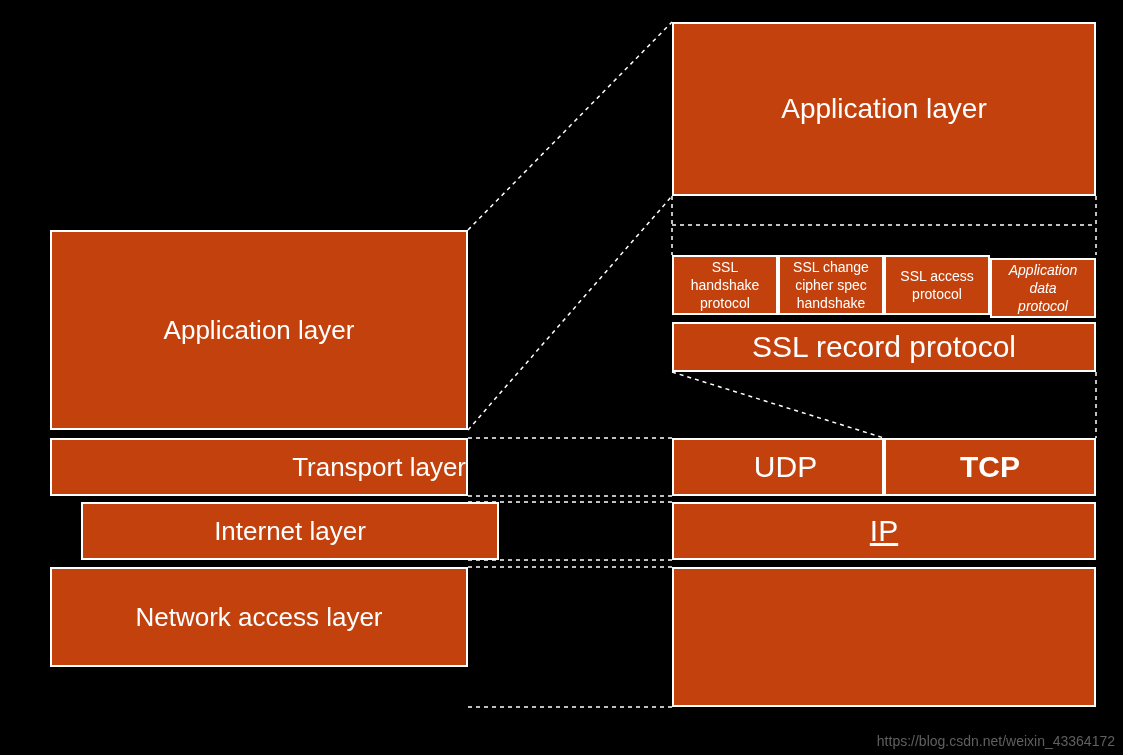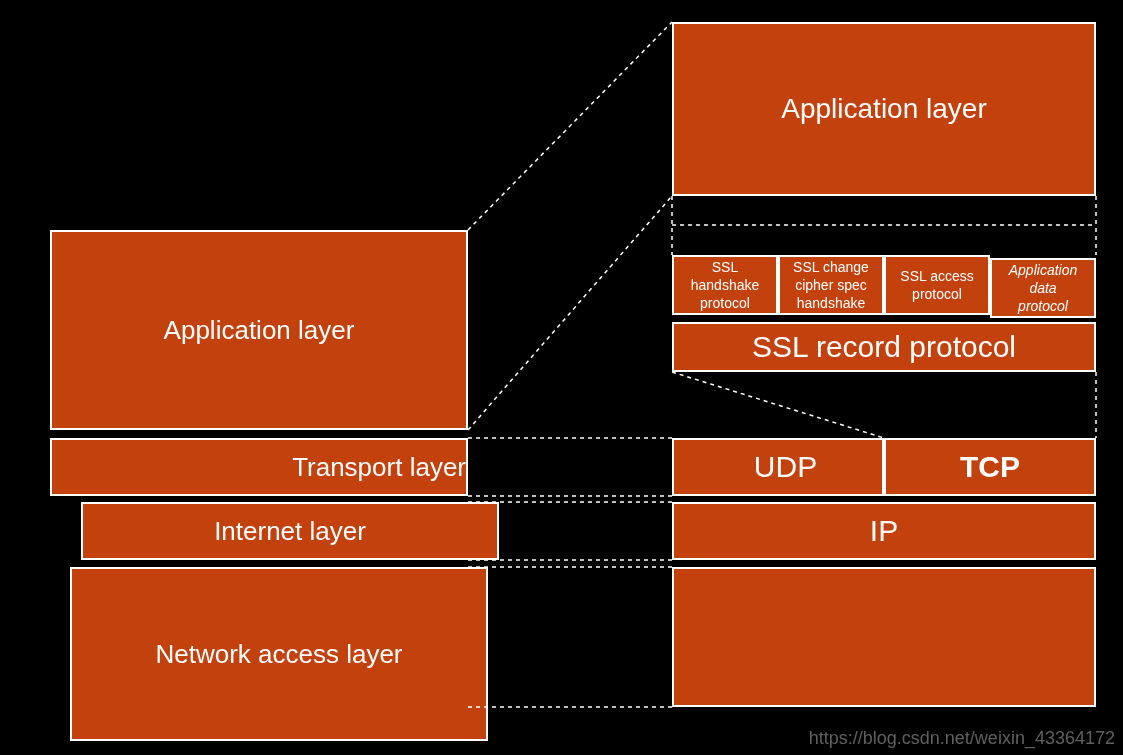--- a/index.html
+++ b/index.html
@@ -22,21 +22,21 @@
       text-align: center;
     }
     .label-lg { font-size: 26px; }
     .label-md { font-size: 30px; }
     .label-sm { font-size: 14px; line-height: 1.3; padding: 2px; }
     .watermark {
       position: absolute;
       right: 8px;
       bottom: 6px;
       color: #888;
-      font-size: 18px;
+      font-size: 14px;
       opacity: 0.7;
       margin-left: 6px;
     }
     svg.connectors {
       position: absolute;
       inset: 0;
       width: 1123px;
       height: 755px;
       pointer-events: none;
     }
@@ -47,21 +47,21 @@
 
 <div class="box label-lg" style="left:50px; top:230px; width:418px; height:200px;">
   <span>Application layer</span>
 </div>
 <div class="box label-lg" style="left:50px; top:438px; width:418px; height:58px;justify-content:flex-end;">
   <span>Transport layer</span>
 </div>
 <div class="box label-lg" style="left:50px; top:502px; width:418px; height:58px;margin-left:31px;">
   <span>Internet layer</span>
 </div>
-<div class="box label-lg" style="left:50px; top:567px; width:418px; height:174px;margin-left:20px;">
+<div class="box label-lg" style="left:50px; top:567px; width:418px; height:100px;">
   <span>Network access layer</span>
 </div>
 
 <div class="box" style="left:672px; top:22px; width:424px; height:174px; font-size:28px;">
   <span>Application layer</span>
 </div>
 
 <div class="box label-sm" style="left:672px; top:255px; width:106px; height:60px; white-space:pre-line;text-align:center;">
   <span>SSL
 handshake
@@ -86,21 +86,21 @@
   <span>SSL record protocol</span>
 </div>
 
 <div class="box label-md" style="left:672px; top:438px; width:212px; height:58px;padding-left:15px;">
   <span>UDP</span>
 </div>
 <div class="box label-md" style="left:884px; top:438px; width:212px; height:58px;font-weight:bold;">
   <span>TCP</span>
 </div>
 
-<div class="box label-md" style="left:672px; top:502px; width:424px; height:58px;">
+<div class="box label-md" style="left:672px; top:502px; width:424px; height:58px;text-decoration:underline;">
   <span>IP</span>
 </div>
 
 <div class="box" style="left:672px; top:567px; width:424px; height:140px;"></div>
 
 <svg class="connectors">
 
   <line class="dashed" x1="468" y1="230" x2="672" y2="22"></line>
 
   <line class="dashed" x1="468" y1="430" x2="672" y2="196"></line>

